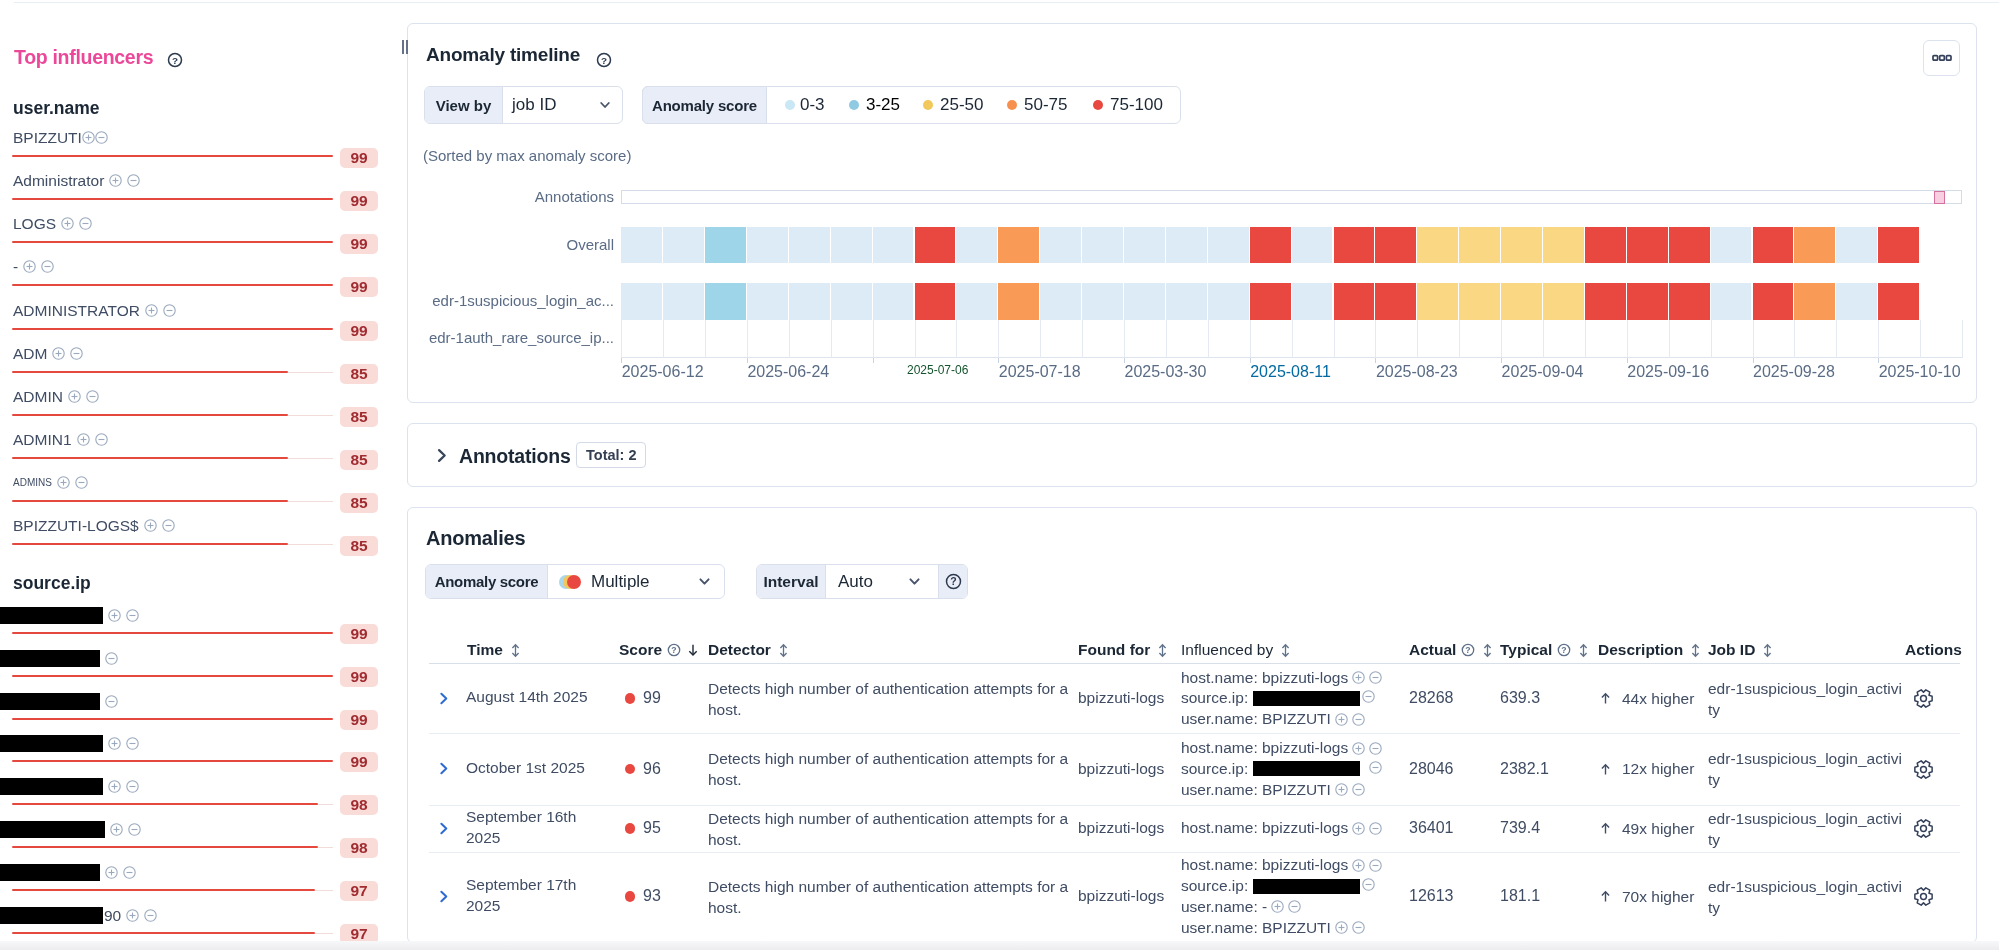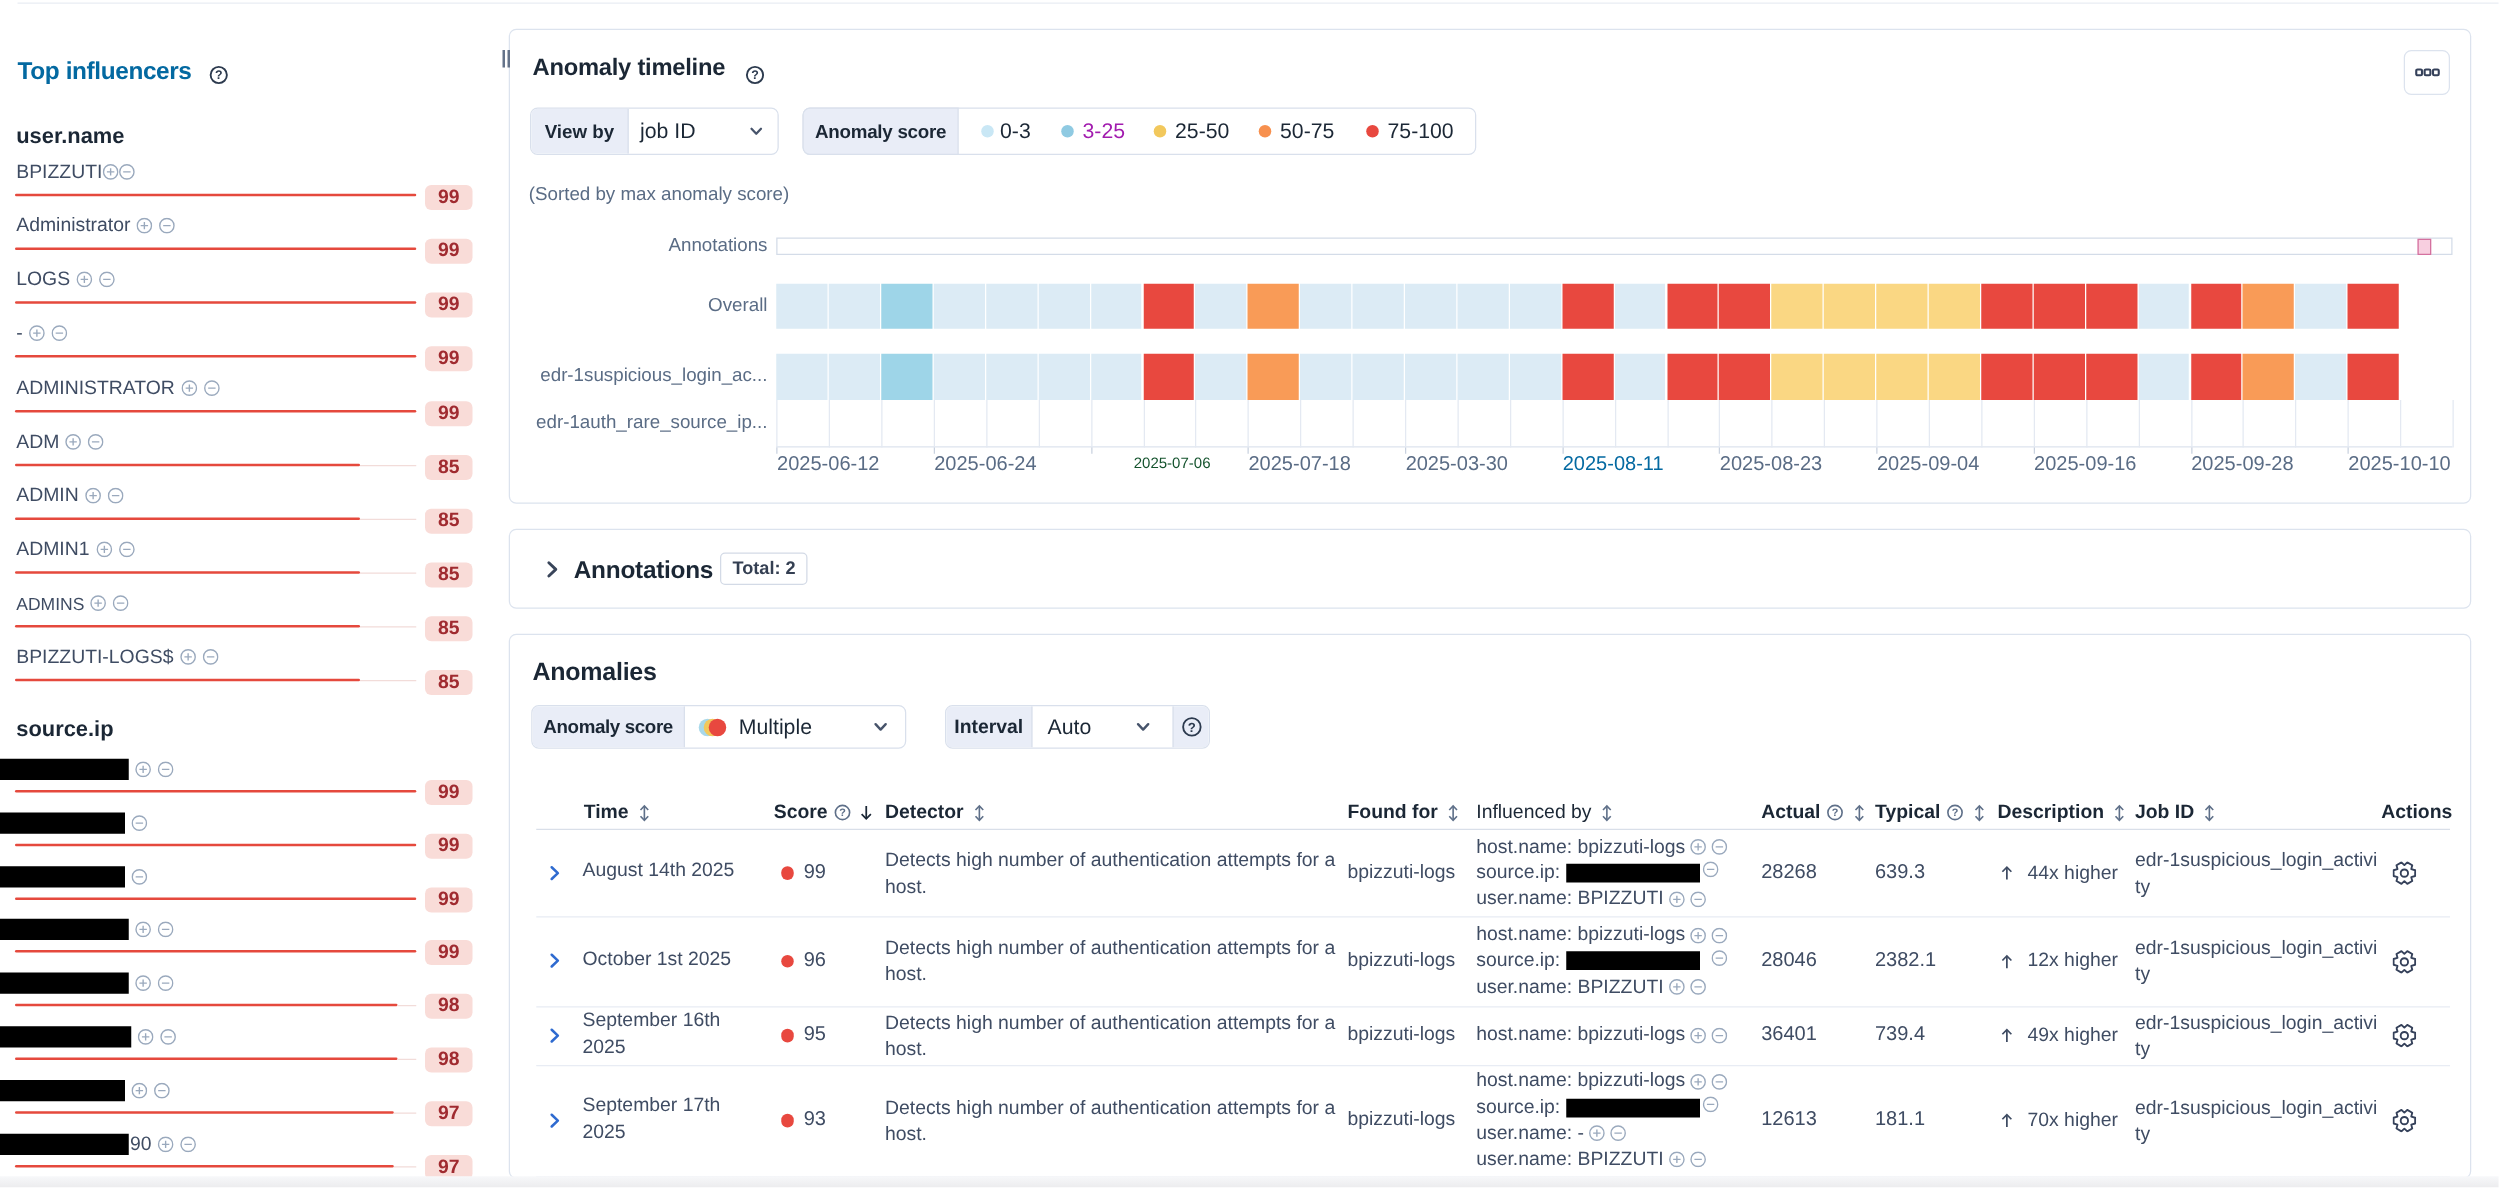--- a/index.html
+++ b/index.html
@@ -1,19 +1,19 @@
 <!DOCTYPE html>
 <html><head><meta charset="utf-8"><style>
 *{margin:0;padding:0;box-sizing:border-box}
 html,body{width:1999px;height:950px;background:#fff;font-family:"Liberation Sans",sans-serif;overflow:hidden;position:relative}
 .abs{position:absolute}
 .flex{display:flex;align-items:center}
 </style></head><body>
 <div class="abs" style="left:14px;top:2px;width:1985px;height:1px;background:#e9edf4"></div>
-<div class="abs" style="left:14px;top:46px;font-size:19.5px;font-weight:700;color:#0369a1;letter-spacing:-0.3px">Top influencers</div>
+<div class="abs" style="left:14px;top:46px;font-size:19.5px;font-weight:700;color:#ec4899;letter-spacing:-0.3px">Top influencers</div>
 <div class="abs" style="left:167px;top:52px"><svg style="position:relative;left:0px;top:0px" width="16" height="16" viewBox="0 0 16 16">
       <circle cx="8.0" cy="8.0" r="6.5" fill="none" stroke="#2c3a4e" stroke-width="1.5"></circle>
       <text x="8.0" y="11.5712" font-size="9.92" font-weight="700" fill="#2c3a4e" text-anchor="middle" font-family="Liberation Sans">?</text>
     </svg></div>
 <div class="abs" style="left:13px;top:98px;font-size:17.5px;font-weight:700;color:#1b2735">user.name</div>
 <div class="abs flex" style="left:13px;top:129px;height:17px;gap:0;font-size:15.5px;color:#3f4c63">
     <span>BPIZZUTI</span>
     <svg width="13" height="13" viewBox="0 0 13 13" style="flex:none">
       <circle cx="6.5" cy="6.5" r="5.7" fill="none" stroke="#9aa9bd" stroke-width="1.1"></circle>
       <line x1="3.5359999999999996" y1="6.5" x2="9.464" y2="6.5" stroke="#9aa9bd" stroke-width="1.1"></line>
@@ -125,21 +125,21 @@
       <line x1="6.5" y1="3.5359999999999996" x2="6.5" y2="9.464" stroke="#9aa9bd" stroke-width="1.1"></line>
     </svg>
     <svg width="13" height="13" viewBox="0 0 13 13" style="flex:none">
       <circle cx="6.5" cy="6.5" r="5.7" fill="none" stroke="#9aa9bd" stroke-width="1.1"></circle>
       <line x1="3.5359999999999996" y1="6.5" x2="9.464" y2="6.5" stroke="#9aa9bd" stroke-width="1.1"></line>
     </svg>
   </div>
 <div class="abs" style="left:12px;top:457px;width:276px;height:2.4px;background:#e5493d;border-radius:2px"></div>
 <div class="abs" style="left:288px;top:458px;width:45px;height:1px;background:#f2dcd9"></div>
 <div class="abs flex" style="left:340px;top:450px;width:38px;height:20px;border-radius:5px;background:#f9dcd8;color:#a02b30;font-size:15.5px;font-weight:700;justify-content:center">85</div>
-<div class="abs flex" style="left:13px;top:474px;height:17px;gap:5px;font-size:14px;color:#3f4c63">
+<div class="abs flex" style="left:13px;top:474px;height:17px;gap:5px;font-size:10px;color:#3f4c63">
     <span>ADMINS</span>
     <svg width="13" height="13" viewBox="0 0 13 13" style="flex:none">
       <circle cx="6.5" cy="6.5" r="5.7" fill="none" stroke="#9aa9bd" stroke-width="1.1"></circle>
       <line x1="3.5359999999999996" y1="6.5" x2="9.464" y2="6.5" stroke="#9aa9bd" stroke-width="1.1"></line>
       <line x1="6.5" y1="3.5359999999999996" x2="6.5" y2="9.464" stroke="#9aa9bd" stroke-width="1.1"></line>
     </svg>
     <svg width="13" height="13" viewBox="0 0 13 13" style="flex:none">
       <circle cx="6.5" cy="6.5" r="5.7" fill="none" stroke="#9aa9bd" stroke-width="1.1"></circle>
       <line x1="3.5359999999999996" y1="6.5" x2="9.464" y2="6.5" stroke="#9aa9bd" stroke-width="1.1"></line>
     </svg>
@@ -296,21 +296,21 @@
       <svg width="14" height="14" viewBox="0 0 14 14" style="flex:none">
         <polyline points="3.2,5 7,9 10.8,5" fill="none" stroke="#47546b" stroke-width="1.8" stroke-linecap="round" stroke-linejoin="round"></polyline>
       </svg>
     </div>
   </div>
 <div class="abs" style="left:642px;top:86px;width:539px;height:38px;border:1px solid #d9e0ec;border-radius:6px;background:#fff"></div>
 <div class="abs flex" style="left:642px;top:86px;width:125px;height:38px;background:#e9edf7;border:1px solid #d9e0ec;border-radius:6px 0 0 6px;justify-content:center;font-size:15px;font-weight:600;color:#1b2735;letter-spacing:-0.2px">Anomaly score</div>
 <div class="abs" style="left:785px;top:100px;width:10px;height:10px;border-radius:50%;background:#c9e7f5"></div>
 <div class="abs" style="left:800px;top:95px;font-size:17px;color:#1b2735">0-3</div>
 <div class="abs" style="left:849px;top:100px;width:10px;height:10px;border-radius:50%;background:#8fcae2"></div>
-<div class="abs" style="left:866px;top:95px;font-size:17px;color:#a21caf">3-25</div>
+<div class="abs" style="left:866px;top:95px;font-size:17px;color:#000000">3-25</div>
 <div class="abs" style="left:923px;top:100px;width:10px;height:10px;border-radius:50%;background:#f2c85c"></div>
 <div class="abs" style="left:940px;top:95px;font-size:17px;color:#1b2735">25-50</div>
 <div class="abs" style="left:1007px;top:100px;width:10px;height:10px;border-radius:50%;background:#f7904e"></div>
 <div class="abs" style="left:1024px;top:95px;font-size:17px;color:#1b2735">50-75</div>
 <div class="abs" style="left:1093px;top:100px;width:10px;height:10px;border-radius:50%;background:#e8483f"></div>
 <div class="abs" style="left:1110px;top:95px;font-size:17px;color:#1b2735">75-100</div>
 <div class="abs" style="left:423px;top:147px;font-size:15px;color:#5a6c85">(Sorted by max anomaly score)</div>
 <div class="abs" style="left:300px;width:314px;top:188px;text-align:right;font-size:15px;color:#5a6c85">Annotations</div>
 <div class="abs" style="left:300px;width:314px;top:236px;text-align:right;font-size:15px;color:#5a6c85">Overall</div>
 <div class="abs" style="left:300px;width:314px;top:292px;text-align:right;font-size:15px;color:#5a6c85">edr-1suspicious_login_ac...</div>

